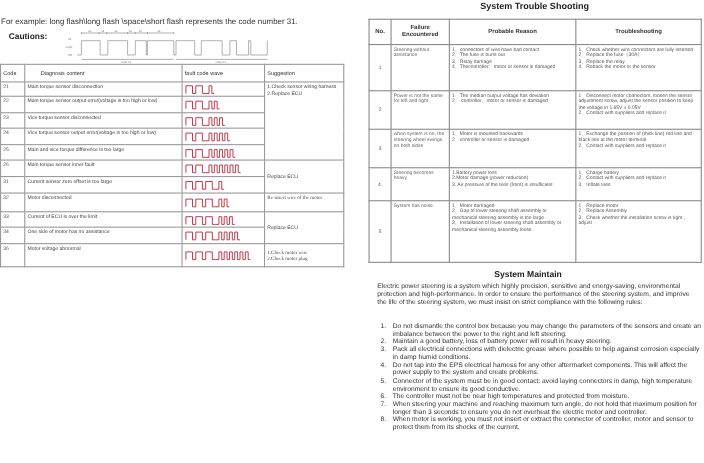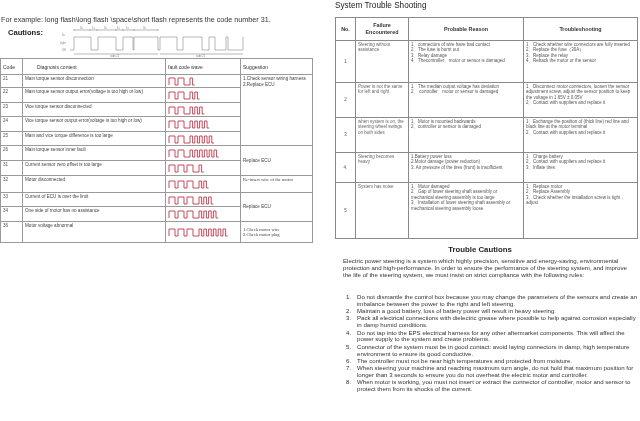--- a/index.html
+++ b/index.html
@@ -14,21 +14,21 @@
   .ltable { position: absolute; left: 0; top: 58px; width: 312px; border-collapse: collapse; table-layout: fixed; }
   .ltable td, .ltable th { border: 1px solid #9a9a9a; font-size: 4.6px; color: #444; font-weight: normal; vertical-align: top; padding: 1px 2px; line-height: 1.2; }
   .ltable th { height: 16px; vertical-align: middle; text-align: left; font-size: 5px; color: #333; }
   .ltable td.code { color: #555; }
   .ltable td.wave { padding: 0 2px; vertical-align: middle; }
   .ltable td.sugg { font-size: 4.6px; }
   .ltable td.sugg.serif { font-family: "Liberation Serif", serif; font-size: 4.6px; }
   .wave svg { display: block; }
 
   
-  .rtitle { position: absolute; left: 335px; width: 302px; top: 1px; text-align: left; font-size: 8.2px; font-weight: normal; color: #222; }
+  .rtitle { position: absolute; left: 335px; width: 302px; top: 1px; text-align: center; font-size: 8.2px; font-weight: bold; color: #222; }
   .rtable { position: absolute; left: 335px; top: 17px; width: 302px; border-collapse: collapse; table-layout: fixed; }
   .rtable td, .rtable th { border: 1px solid #8a8a8a; font-size: 4.5px; color: #555; vertical-align: top; padding: 1px 2px; line-height: 1.22; }
   .rtable th { height: 23px; vertical-align: middle; text-align: center; font-size: 5.4px; font-weight: bold; color: #333; }
   .rtable td.no { text-align: center; vertical-align: middle; color: #555; }
   .rtable td.fail { color: #666; }
 
   .ctitle { position: absolute; left: 320px; width: 320px; top: 245px; text-align: center; font-size: 7.8px; font-weight: bold; color: #222; }
   .cpara { position: absolute; left: 343px; width: 292px; top: 258px; font-size: 6.1px; line-height: 1.12; color: #333; }
   .clist { position: absolute; left: 346px; width: 294px; top: 294px; font-size: 6.1px; line-height: 1.12; color: #333; list-style: none; }
   .clist li { position: relative; padding-left: 11px; margin-bottom: 0.5px; }
@@ -289,21 +289,21 @@
         </td>
         <td>
           <div>1、Replace motor</div>
           <div>2、Replace Assembly</div>
           <div>3、Check whether the installation screw is tight，adjust</div>
         </td>
       </tr>
     </tbody>
 </table>
 
-<div class="ctitle">Trouble Cautions</div>
+<div class="ctitle">System Maintain</div>
 <p class="cpara">Electric power steering is a system which highly precision, sensitive and energy-saving, environmental protection and high-performance. In order to ensure the performance of the steering system, and improve the life of the steering system, we must insist on strict compliance with the following rules:</p>
 <ol class="clist" id="caution-list">
     <li><span class="num">1.</span><span>Do not dismantle the control box because you may change the parameters of the sensors and create an imbalance between the power to the right and left steering.</span></li>
     <li><span class="num">2.</span><span>Maintain a good battery, loss of battery power will result in heavy steering.</span></li>
     <li><span class="num">3.</span><span>Pack all electrical connections with dielectric grease where possible to help against corrosion especially in damp humid conditions.</span></li>
     <li><span class="num">4.</span><span>Do not tap into the EPS electrical harness for any other aftermarket components. This will affect the power supply to the system and create problems.</span></li>
     <li><span class="num">5.</span><span>Connector of the system must be in good contact: avoid laying connectors in damp, high temperature environment to ensure its good conductive.</span></li>
     <li><span class="num">6.</span><span>The controller must not be near high temperatures and protected from moisture.</span></li>
     <li><span class="num">7.</span><span>When steering your machine and reaching maximum turn angle, do not hold that maximum position for longer than 3 seconds to ensure you do not overheat the electric motor and controller.</span></li>
     <li><span class="num">8.</span><span>When motor is working, you must not insert or extract the connector of controller, motor and sensor to protect them from its shocks of the current.</span></li>

